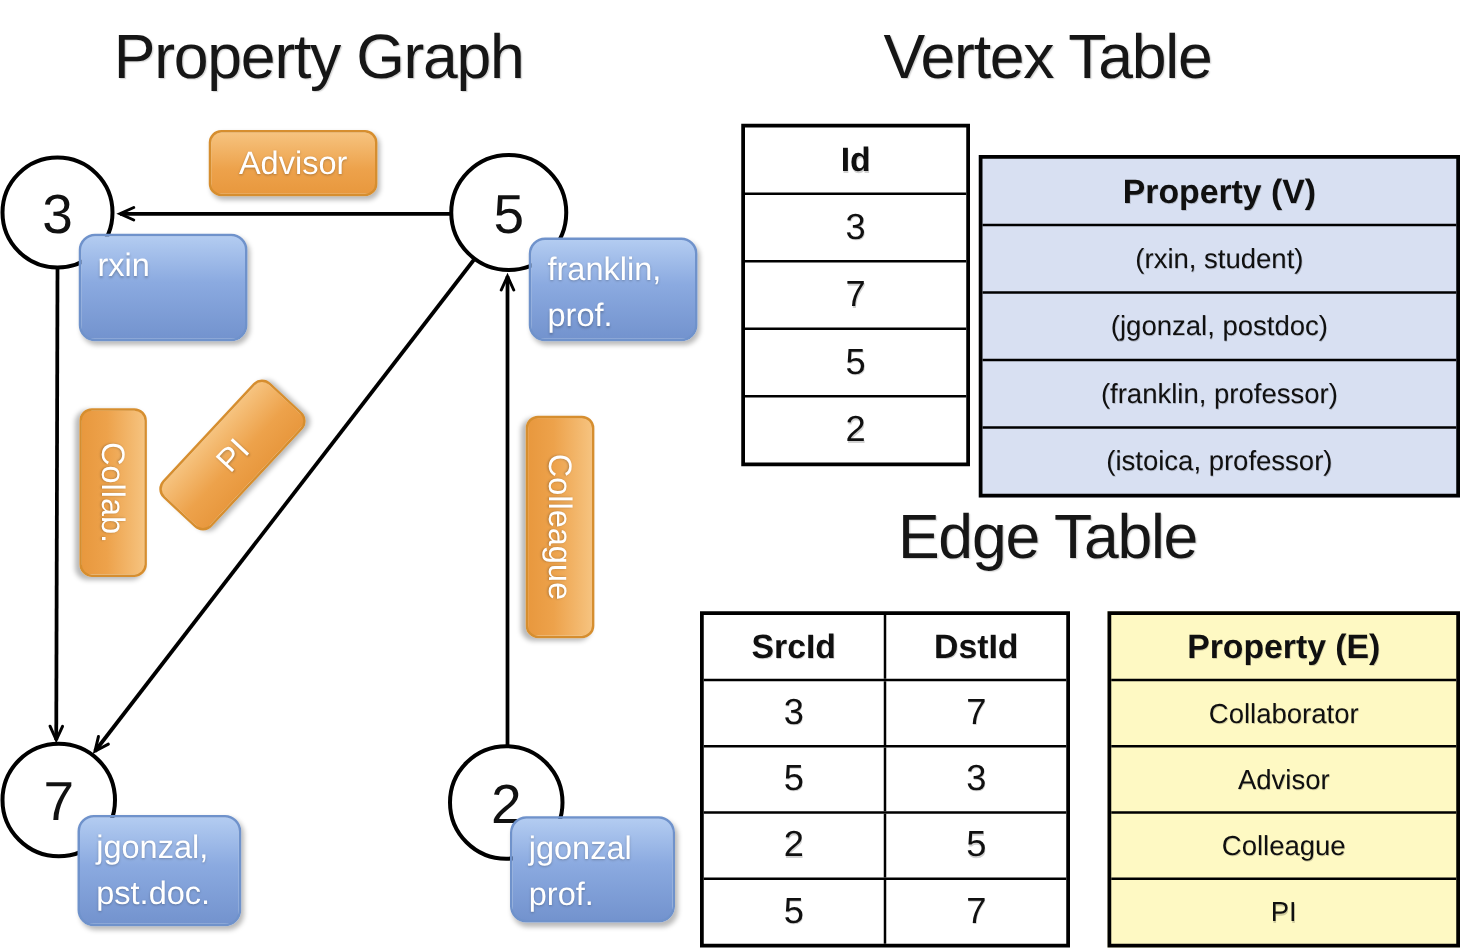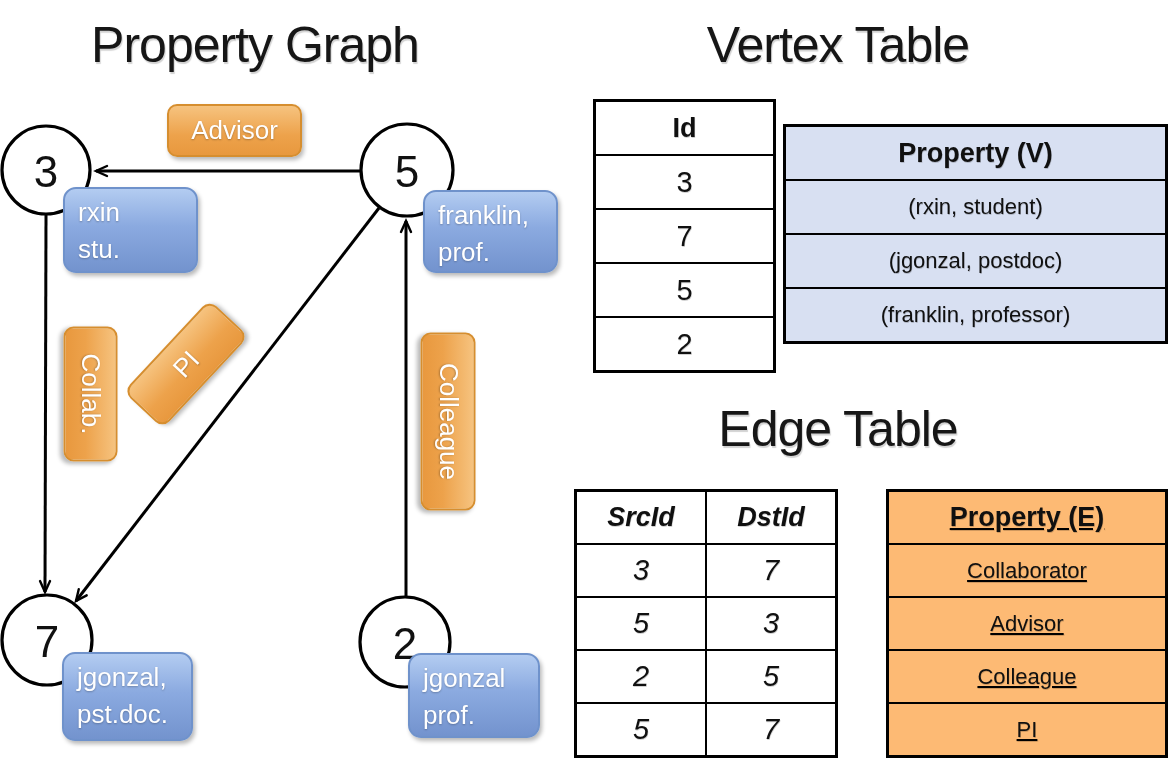--- a/index.html
+++ b/index.html
@@ -60,25 +60,25 @@
   .et .trow { height:51px; }
   .tcell {
     flex:1; display:flex; align-items:center; justify-content:center;
     font-size:29px; color:#101010;
     text-shadow:0.5px 1px 0.5px rgba(0,0,0,0.18);
   }
   .tcell.prop { font-size:22px; }
   .trow.th .tcell { font-weight:bold; font-size:27px; }
   .et-ids .tcell + .tcell { border-left:2px solid #000; }
   .vt-prop { background:#d8e0f2; }
-  .et-prop { background:#fdba74;text-decoration:underline; }
+  .et-prop { background:#fef9c3; }
 
   .vt-id   { left:593px; top:99px;  width:183px; }
   .vt-prop { left:783px; top:99px;  width:385px;margin-top:25px; }
-  .et-ids  { left:574px; top:489px; width:264px;font-style:italic; }
+  .et-ids  { left:560px; top:489px; width:296px; }
   .et-prop { left:886px; top:489px; width:282px; }
 </style>
 </head>
 <body>
 
 <div class="title title-graph">Property Graph</div>
 
 <svg class="graph-svg" width="585" height="760" viewBox="0 0 585 760">
   <defs>
     <marker id="arrowV" markerUnits="userSpaceOnUse" markerWidth="18" markerHeight="16" refX="13" refY="7" orient="auto">
@@ -100,21 +100,20 @@
 <div class="node-num" style="left:17px;  top:610px;">7</div>
 <div class="node-num" style="left:375px; top:612px;">2</div>
 
 <div class="obox" style="left:167px; top:104px; width:135px; height:53px;">Advisor</div>
 <div class="obox rot90" style="left:23px; top:367px; width:135px; height:54px;">Collab.</div>
 <div class="obox rot-pi" style="left:123px; top:337px; width:126px; height:54px;">PI</div>
 <div class="obox rot90" style="left:359px; top:394px; width:178px; height:55px;">Colleague</div>
 
 <div class="bbox" style="left:63px; top:187px; width:135px; height:86px;">
   <span>rxin</span>
-  <span>stu.</span>
 </div>
 <div class="bbox" style="left:423px; top:190px; width:135px; height:83px;">
   <span>franklin,</span>
   <span>prof.</span>
 </div>
 <div class="bbox" style="left:62px; top:652px; width:131px; height:89px;">
   <span>jgonzal,</span>
   <span>pst.doc.</span>
 </div>
 <div class="bbox" style="left:408px; top:653px; width:132px; height:85px;">
@@ -148,20 +147,23 @@
   </div>
   <div class="trow">
     <div class="tcell prop">(rxin, student)</div>
   </div>
   <div class="trow">
     <div class="tcell prop">(jgonzal, postdoc)</div>
   </div>
   <div class="trow">
     <div class="tcell prop">(franklin, professor)</div>
   </div>
+  <div class="trow">
+    <div class="tcell prop">(istoica, professor)</div>
+  </div>
 </div>
 
 <div class="title title-edge">Edge Table</div>
 
 <div class="tbl et et-ids">
   <div class="trow th">
     <div class="tcell">SrcId</div>
     <div class="tcell">DstId</div>
   </div>
   <div class="trow">

